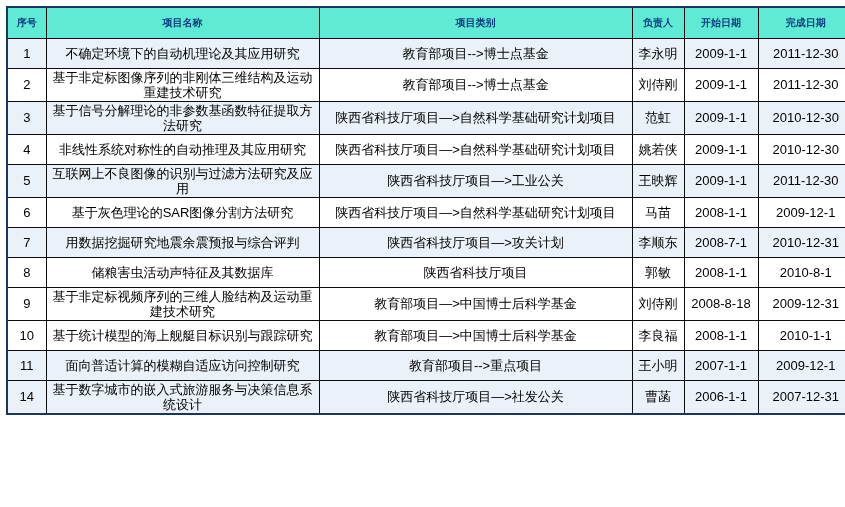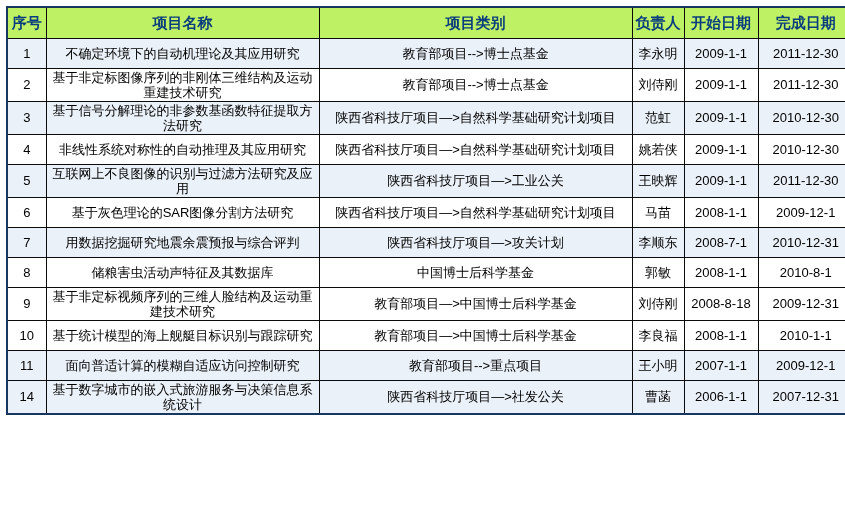--- a/index.html
+++ b/index.html
@@ -25,25 +25,25 @@
     border: 1px solid #0b0b0b;
     text-align: center;
     vertical-align: middle;
     padding: 1px 3px;
     font-size: 13px;
     line-height: 15px;
     color: #000000;
     overflow: hidden;
   }
   th {
-    background: #bef264;
+    background: #5eead4;
     color: #0a3d7e;
     font-weight: bold;
     height: 31px;
-    font-size: 15px;
+    font-size: 10px;
   }
   td { height: 30px; background: #ffffff; }
   tr.alt td { background: #ebf1f8; }
   .col-num   { width: 39px; }
   .col-name  { width: 273px; }
   .col-cat   { width: 313px; }
   .col-owner { width: 52px; margin-top: 47px; }
   .col-start { width: 74px; margin-left: 36px; }
   .col-end   { width: 96px; }
 </style>
@@ -115,21 +115,21 @@
     <td class="col-num">7</td>
     <td class="col-name">用数据挖掘研究地震余震预报与综合评判</td>
     <td class="col-cat">陕西省科技厅项目—&gt;攻关计划</td>
     <td class="col-owner">李顺东</td>
     <td class="col-start">2008-7-1</td>
     <td class="col-end">2010-12-31</td>
   </tr>
         <tr>
     <td class="col-num">8</td>
     <td class="col-name">储粮害虫活动声特征及其数据库</td>
-    <td class="col-cat">中国博士后科学基金</td>
+    <td class="col-cat">陕西省科技厅项目</td>
     <td class="col-owner">郭敏</td>
     <td class="col-start">2008-1-1</td>
     <td class="col-end">2010-8-1</td>
   </tr>
         <tr>
     <td class="col-num">9</td>
     <td class="col-name">基于非定标视频序列的三维人脸结构及运动重建技术研究</td>
     <td class="col-cat">教育部项目—&gt;中国博士后科学基金</td>
     <td class="col-owner">刘侍刚</td>
     <td class="col-start">2008-8-18</td>

